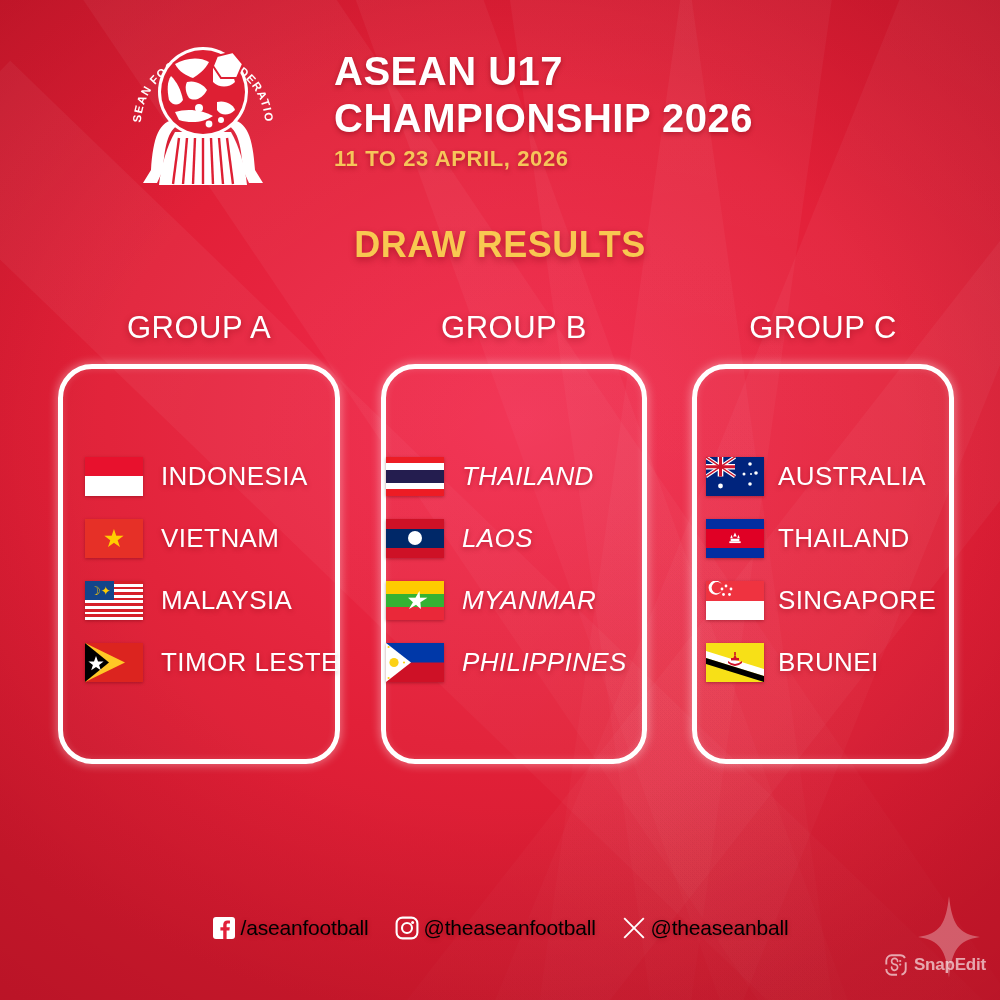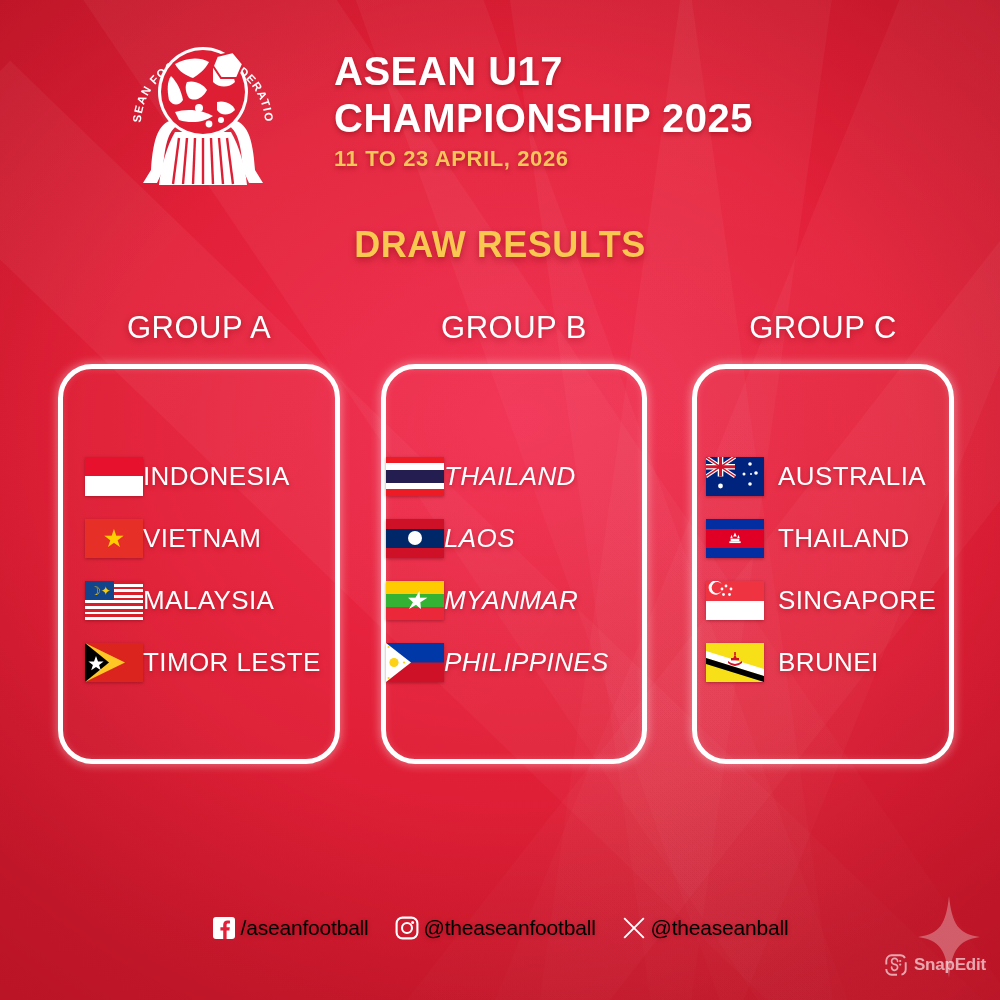--- a/index.html
+++ b/index.html
@@ -79,21 +79,21 @@
   .group-col.a .trow { padding-left:22px; }
   .group-col.b .trow { padding-left:0;font-style:italic; }
   .group-col.c .trow { padding-left:9px; }
 
   .flag {
     width:58px; height:39px; flex:0 0 58px;
     position:relative; overflow:hidden;
     box-shadow:0 1px 3px rgba(90,0,12,.4);
   }
   .tname {
-    margin-left:0; font-size:26px; color:#ffffff; font-weight:400;
+    margin-left:18px; font-size:26px; color:#ffffff; font-weight:400;
     letter-spacing:.4px; white-space:nowrap;
     text-shadow:0 2px 5px rgba(120,0,16,.4);
   }
   .group-col.c .tname { margin-left:14px; }
 
   
   .f-id   { background:linear-gradient(to bottom,#e8112d 0 50%,#fff 50% 100%); }
   .f-vn   { background:#e63027; display:flex; align-items:center; justify-content:center; }
   .f-my   { background:repeating-linear-gradient(to bottom,#d61f28 0 2.79px,#fff 2.79px 5.57px); }
   .f-my .canton { position:absolute; left:0; top:0; width:29px; height:19.5px; background:#13458a; }
@@ -199,21 +199,21 @@
       </g>
 
       <g fill="#ffffff" stroke="#de1f33" stroke-width="2">
         <path d="M104,36 L120,32 L130,44 L124,58 L108,58 L100,46 Z"></path>
       </g>
     </svg>
   </div>
 
   <div class="title-block">
     <div class="t-line">ASEAN U17</div>
-    <div class="t-line">CHAMPIONSHIP 2025</div>
+    <div class="t-line">CHAMPIONSHIP 2026</div>
     <div class="t-date">11 TO 23 APRIL, 2026</div>
   </div>
 </div>
 
 <div id="draw-results">
   <span class="dr">DRAW RESULTS</span>
 </div>
 
 <div id="groups">
 

